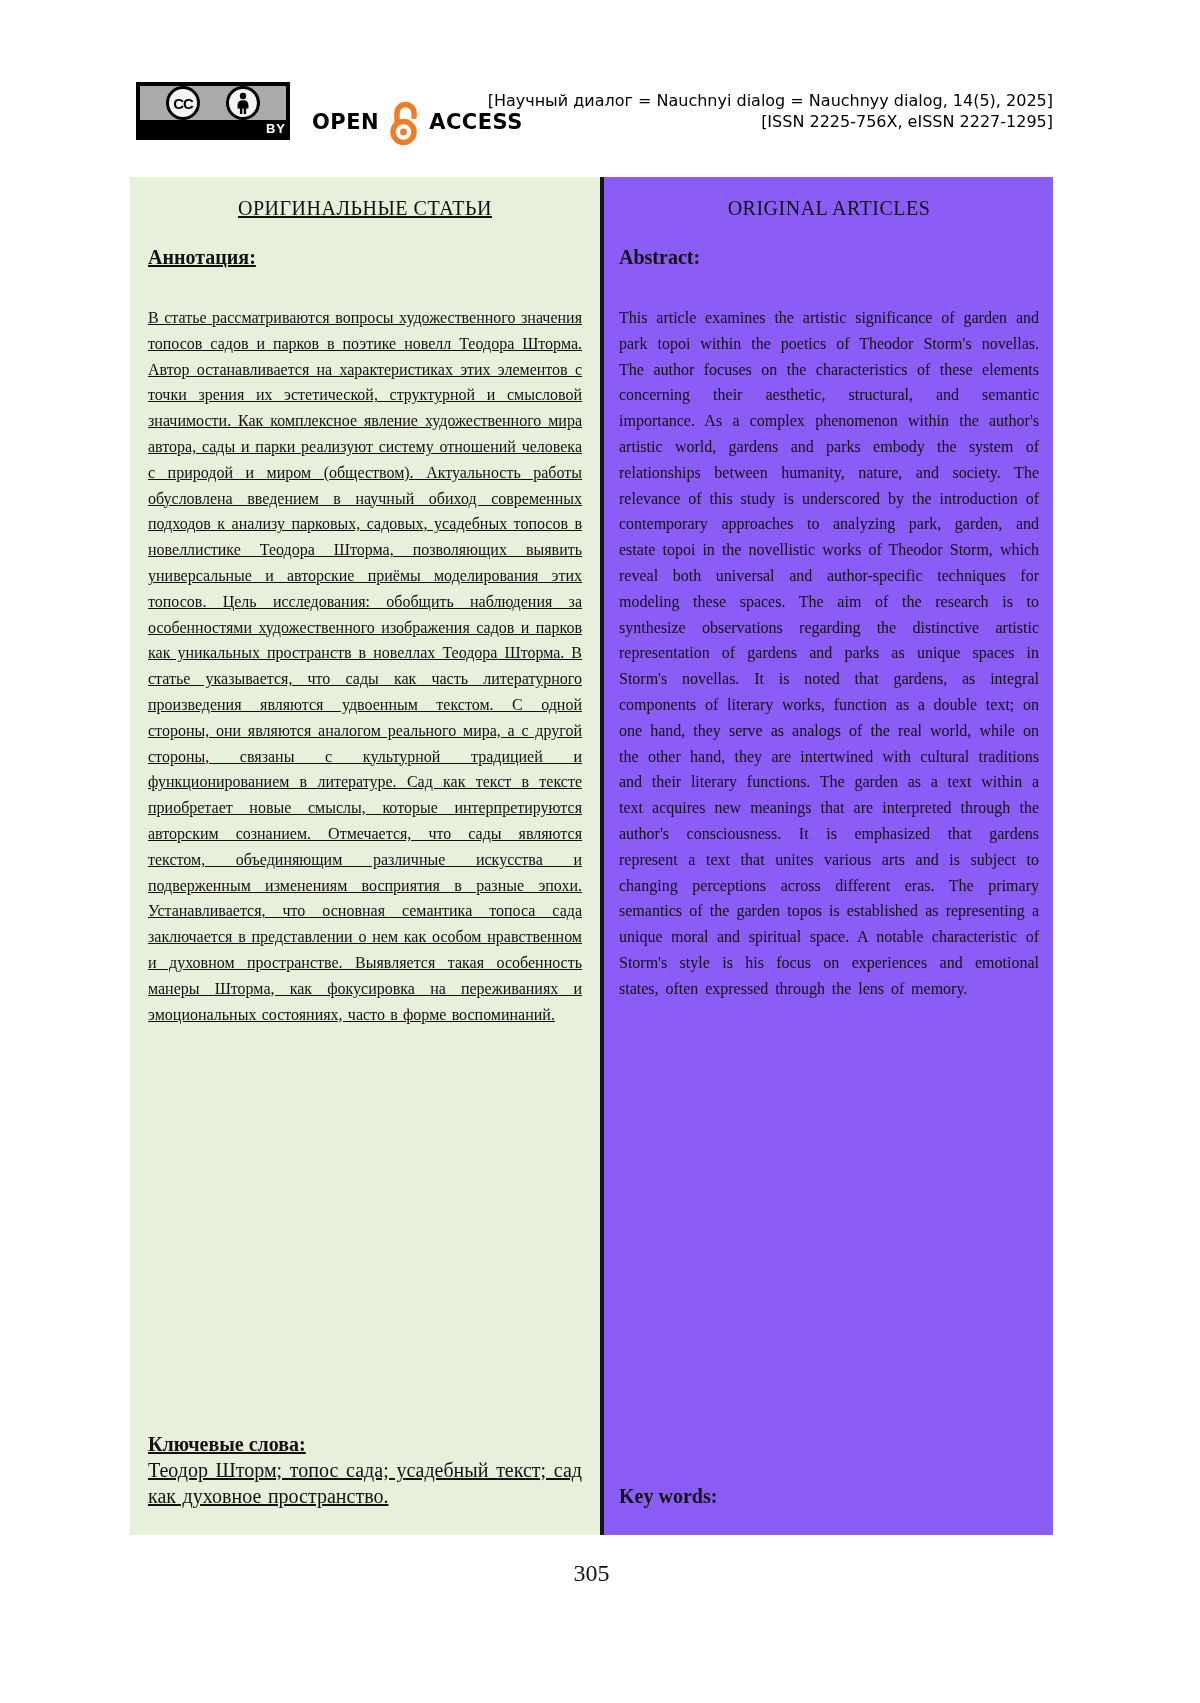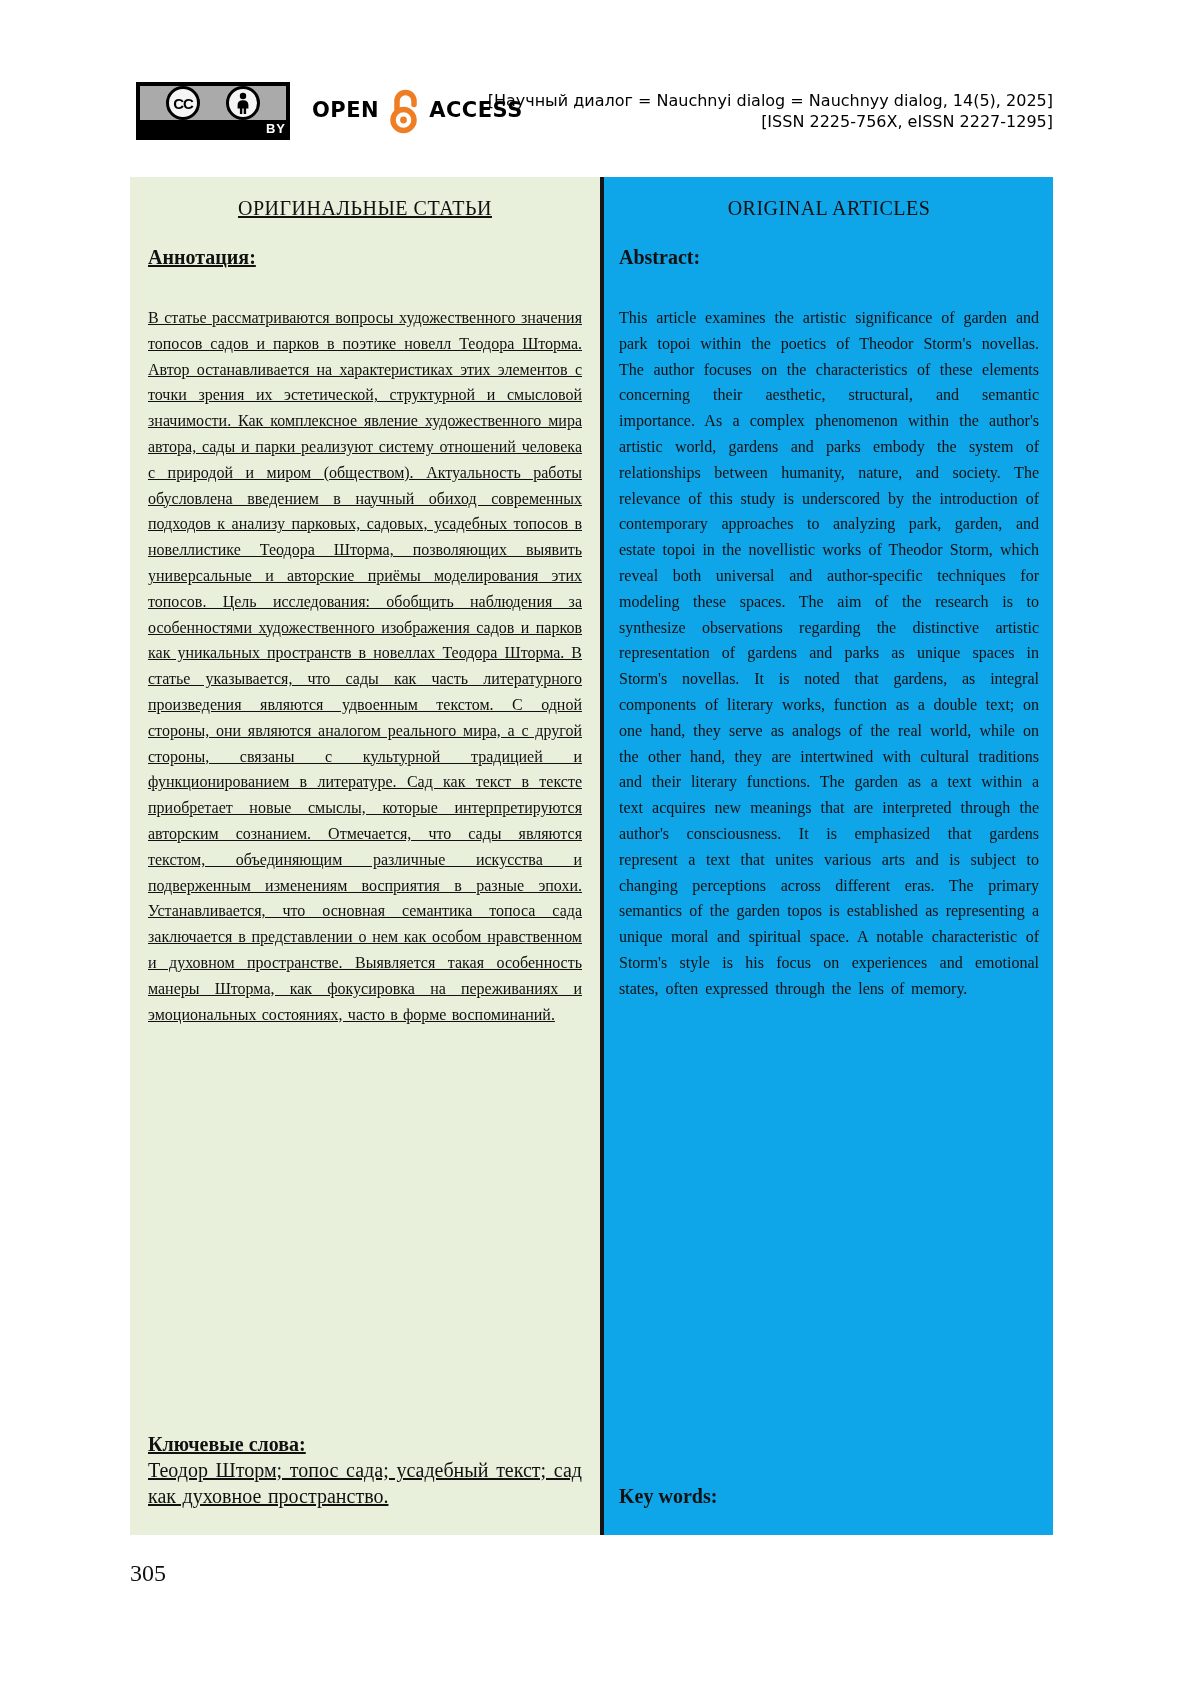--- a/index.html
+++ b/index.html
@@ -52,21 +52,21 @@
     color: #ffffff;
     text-align: right;
     font-family: "Liberation Sans", sans-serif;
     font-weight: bold;
     font-size: 13px;
     line-height: 18px;
     letter-spacing: 1px;
   }
   .oa-logo {
     position: absolute;
-    left: 312px; top: 84px;
+    left: 312px; top: 96px;
     height: 52px;
     display: flex;
     align-items: center;
     gap: 7px;
     font-family: "DejaVu Sans", sans-serif;
     font-weight: bold;
     font-size: 21px;
     letter-spacing: 0.5px;
     color: #000;
   }
@@ -89,21 +89,21 @@
     display: flex;
   }
   .col {
     box-sizing: border-box;
     display: flex;
     flex-direction: column;
     overflow: hidden;
   }
   .col-ru { width: 470px; background: #e8efda; padding: 0 18px; text-decoration: underline; }
   .col-divider { width: 4px; background: #151515; }
-  .col-en { width: 449px; background: #0ea5e9; padding: 0 14px 0 15px; }
+  .col-en { width: 449px; background: #8b5cf6; padding: 0 14px 0 15px; }
 
   .section-title {
     margin-top: 20px;
     text-align: center;
     font-size: 20px;
     letter-spacing: 0.5px;
     white-space: nowrap;
   }
   .abs-label {
     margin-top: 26px;
@@ -125,20 +125,21 @@
     line-height: 26px;
   }
   .kw-label { font-weight: bold; }
   .kw-text { text-align: justify; word-spacing: 0.08em; }
 
   
   .page-number {
     position: absolute;
     left: 130px; top: 1560px;
     width: 923px;
+    text-align: center;
     font-size: 24px;
     color: #111;
   }
 </style>
 </head>
 <body>
 
 <div class="page">
 
   <div class="cc-badge">

